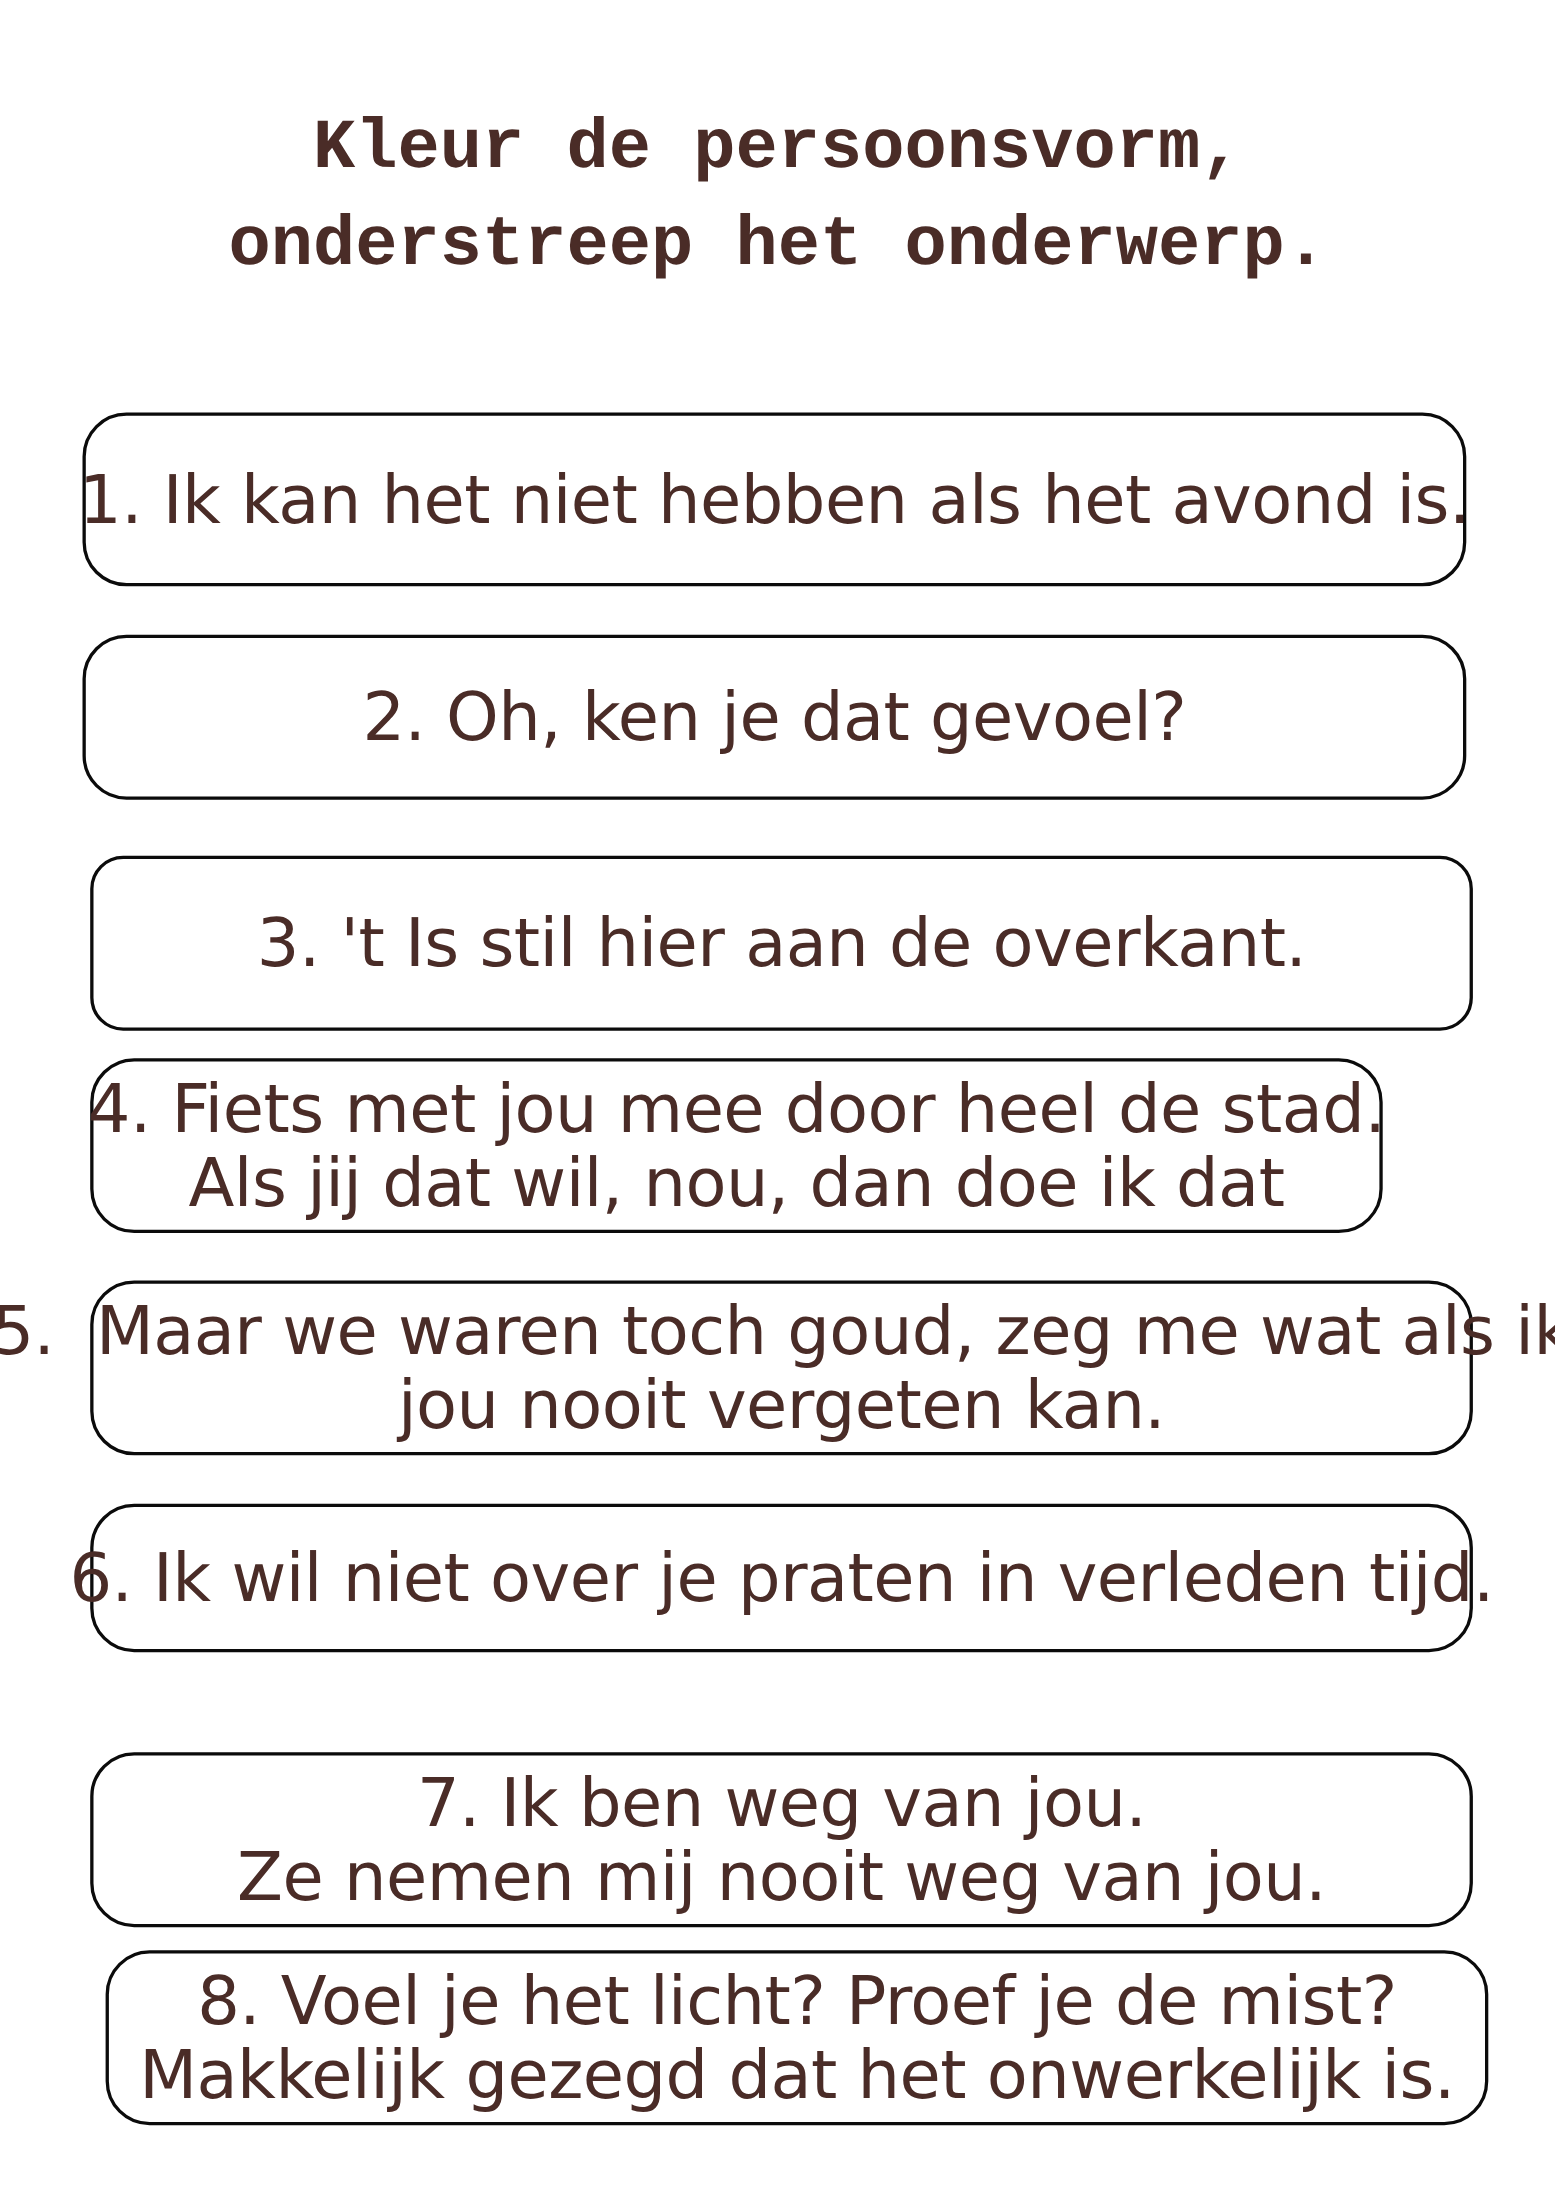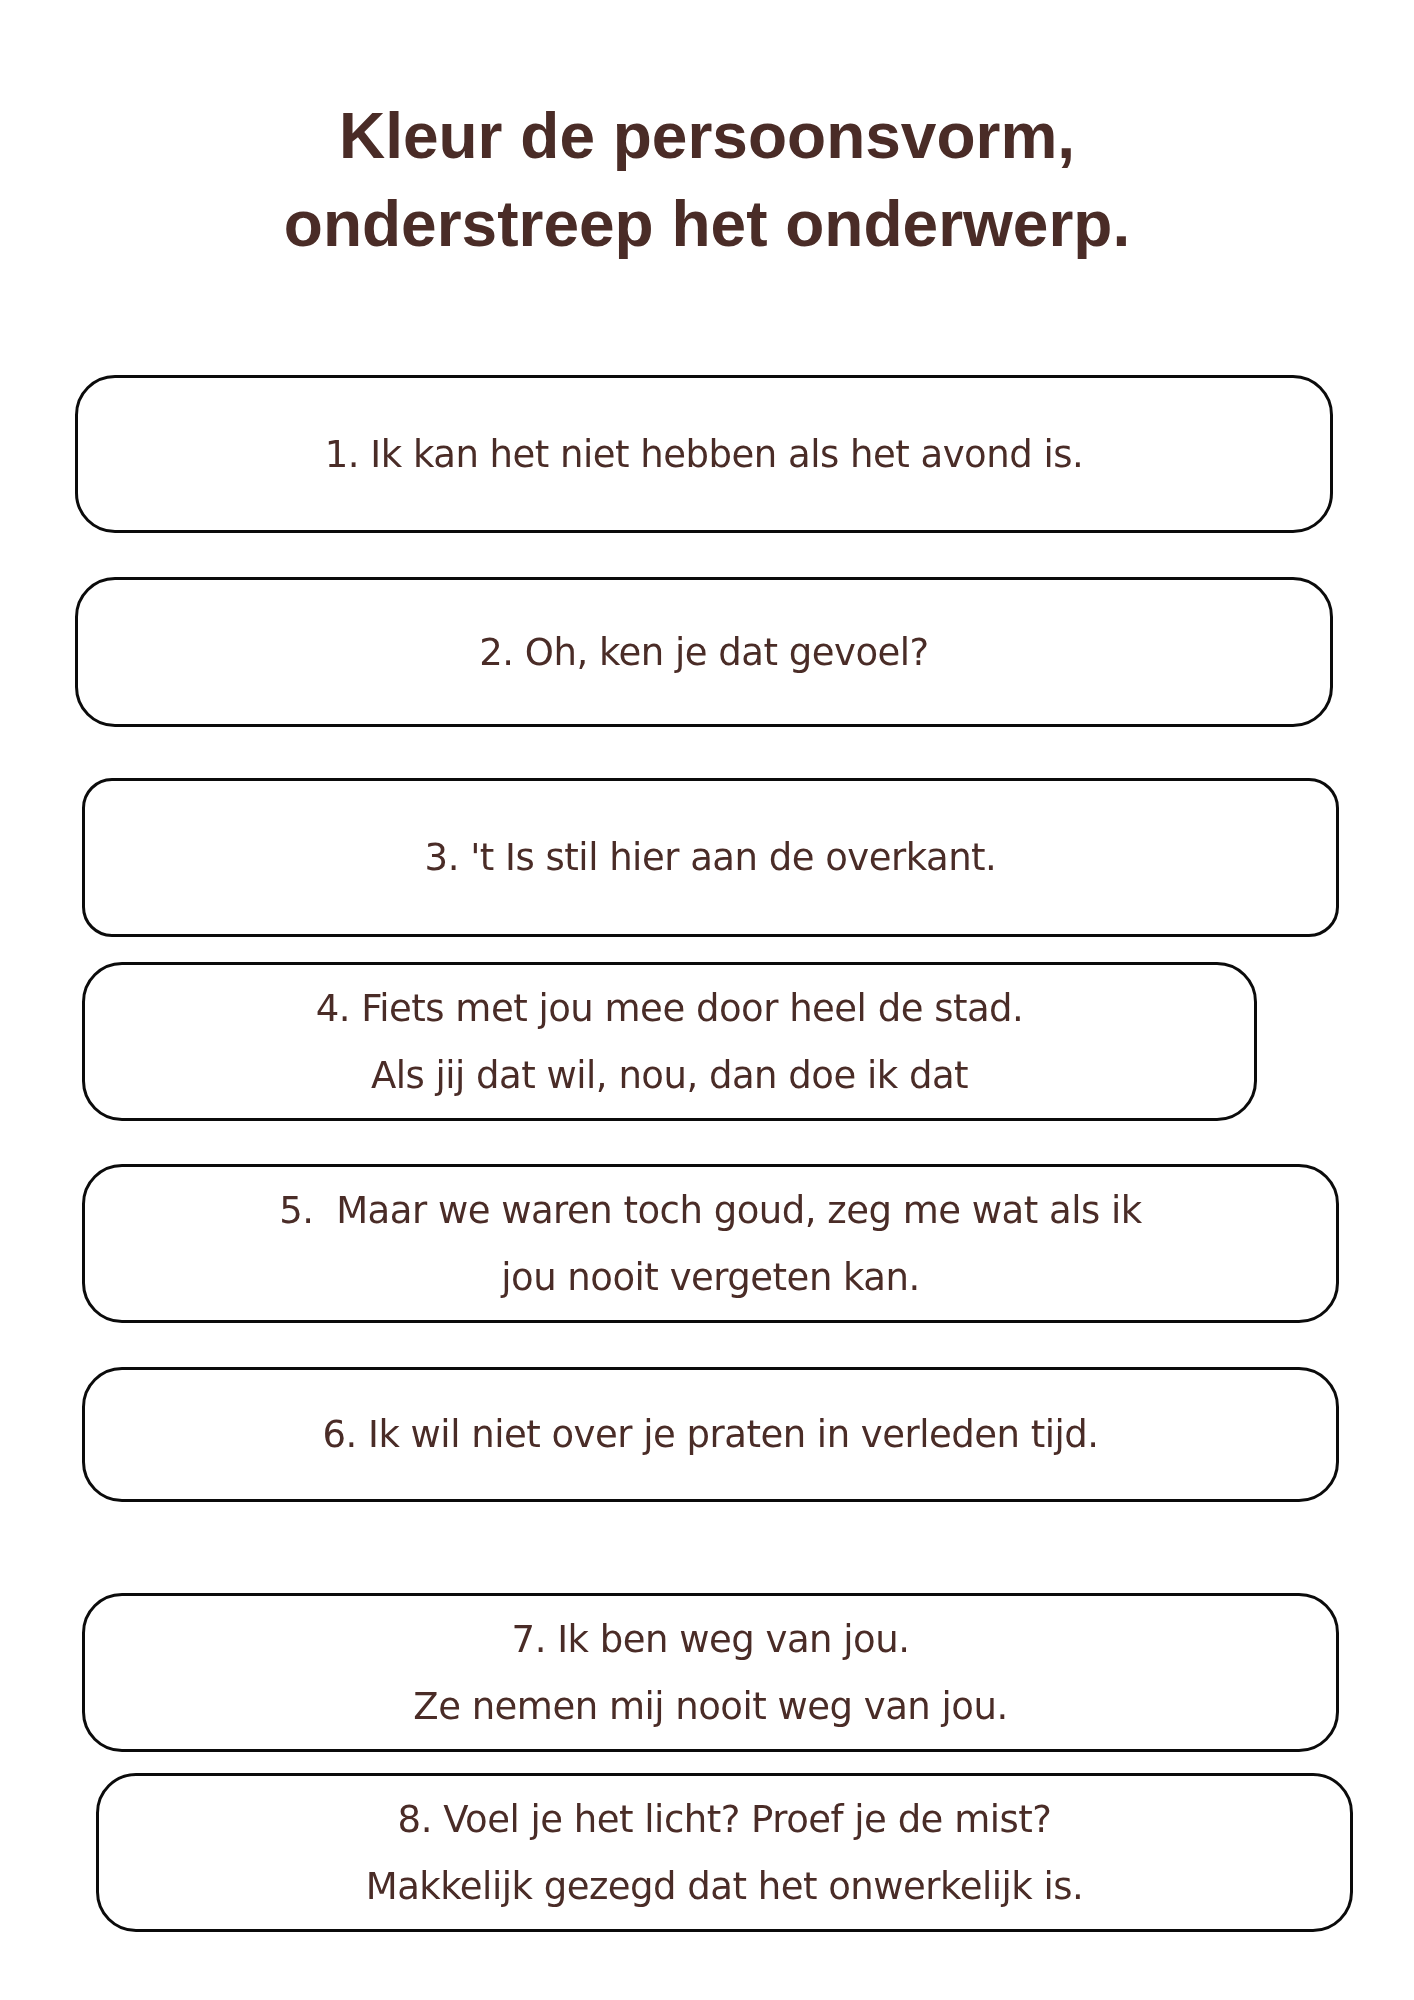--- a/index.html
+++ b/index.html
@@ -14,42 +14,42 @@
       overflow: hidden;
       font-family: "Liberation Sans", sans-serif;
       color: #4a2c27;
     }
     .title {
       position: absolute;
       left: 0;
       top: 92px;
       width: 1414px;
       text-align: center;
-      font-family: Liberation Sans, sans-serif;
+      font-family: Liberation Mono, monospace;
       font-weight: bold;
       font-size: 64px;
       line-height: 88px;
       color: #4a2c27;
       letter-spacing: 0px;
     }
     .title span { display: block; }
     .box {
       position: absolute;
       box-sizing: border-box;
       border: 3px solid #0b0b0b;
       border-radius: 40px;
       background: #ffffff;
       display: flex;
       flex-direction: column;
       align-items: center;
       justify-content: center;
       text-align: center;
       font-family: "DejaVu Sans", sans-serif;
       font-weight: normal;
-      font-size: 37px;
+      font-size: 61px;
       line-height: 67px;
       color: #4a2c27;
       letter-spacing: -0.5px;
     }
     .box .line { display: block; white-space: nowrap; }
   </style>
 </head>
 <body>
 
 <div class="title">

